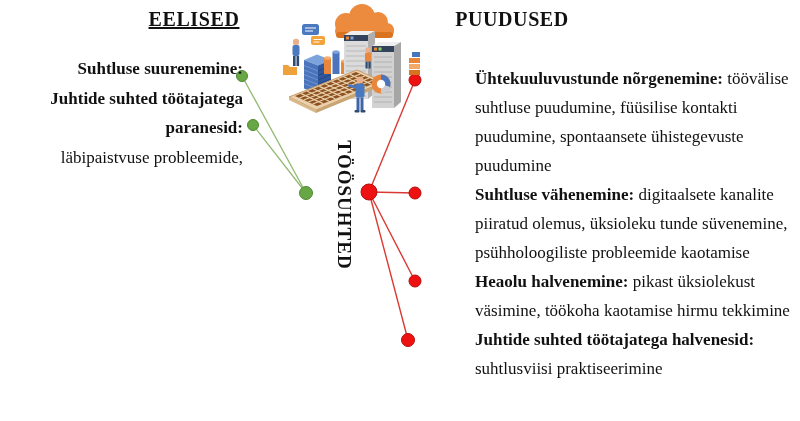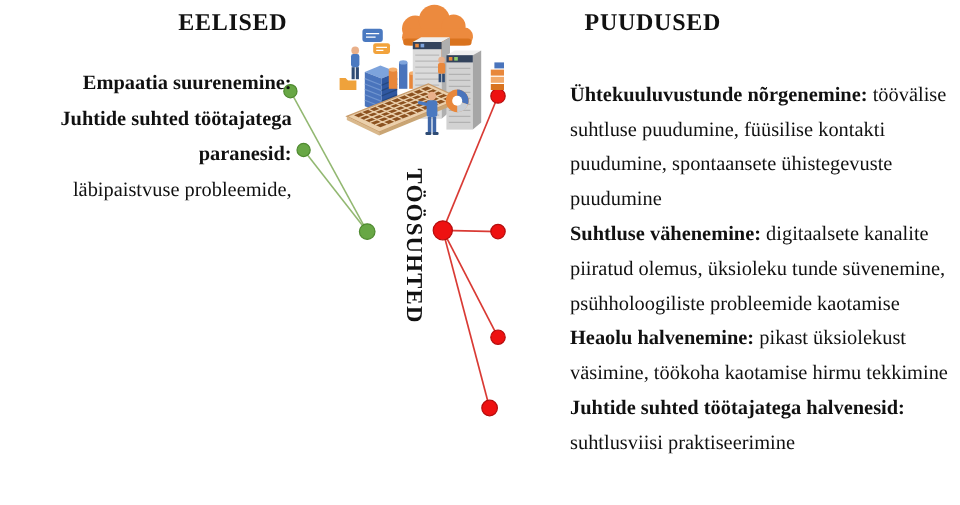--- a/index.html
+++ b/index.html
@@ -6,22 +6,22 @@
   body {
     width:800px; height:421px; position:relative; overflow:hidden;
     background:#ffffff; color:#111;
     font-family:"Liberation Serif", serif;
   }
   .root { position:absolute; inset:0; }
   .hdr {
     position:absolute; top:8px; transform:translateX(-50%);
     font-weight:bold; font-size:20px; letter-spacing:.6px; white-space:nowrap;
   }
-  .hdr-left  { left:194px; }
-  .hdr-right { left:544px; }
+  .hdr-left  { left:194px;text-decoration:underline; }
+  .hdr-right { left:512px; }
   .adv-block {
     position:absolute; left:0; top:54px; width:243px;
     text-align:right; font-size:17px; line-height:29.5px; white-space:nowrap;
   }
   .dis-block {
     position:absolute; left:427px; top:64px; width:356px;
     font-size:17px; line-height:29px; white-space:nowrap;margin-left:48px;
   }
   .b { font-weight:bold; }
   .center-label {
@@ -170,21 +170,21 @@
       <rect x="76.5" y="95.5" width="3" height="13" fill="#3E66A8"></rect>
       <rect x="80.5" y="95.5" width="3" height="13" fill="#3E66A8"></rect>
       <rect x="74.5" y="108" width="5" height="2.5" rx="1" fill="#2E4B74"></rect>
       <rect x="80.5" y="108" width="5" height="2.5" rx="1" fill="#2E4B74"></rect>
     </g>
   </svg>
 
   <div class="center-label">TÖÖSUHTED</div>
 
   <div class="adv-block">
-    <div class="b">Empaatia suurenemine:</div>
+    <div class="b">Suhtluse suurenemine:</div>
     <div class="b">Juhtide suhted töötajatega</div>
     <div class="b">paranesid:</div>
     <div>läbipaistvuse probleemide,</div>
   </div>
 
   <div class="dis-block">
     <div>
       <div><span class="b">Ühtekuuluvustunde nõrgenemine:</span><span> töövälise</span></div>
       <div>suhtluse puudumine, füüsilise kontakti</div>
       <div>puudumine, spontaansete ühistegevuste</div>

